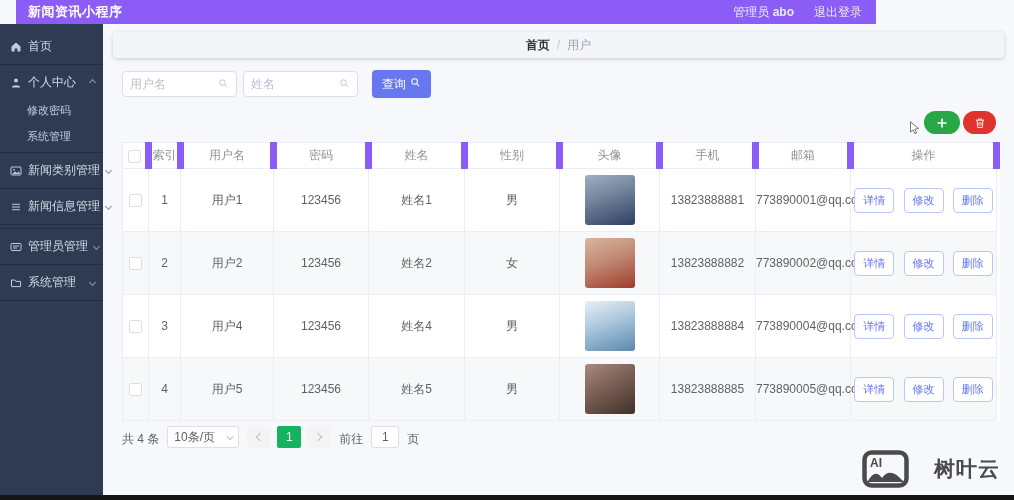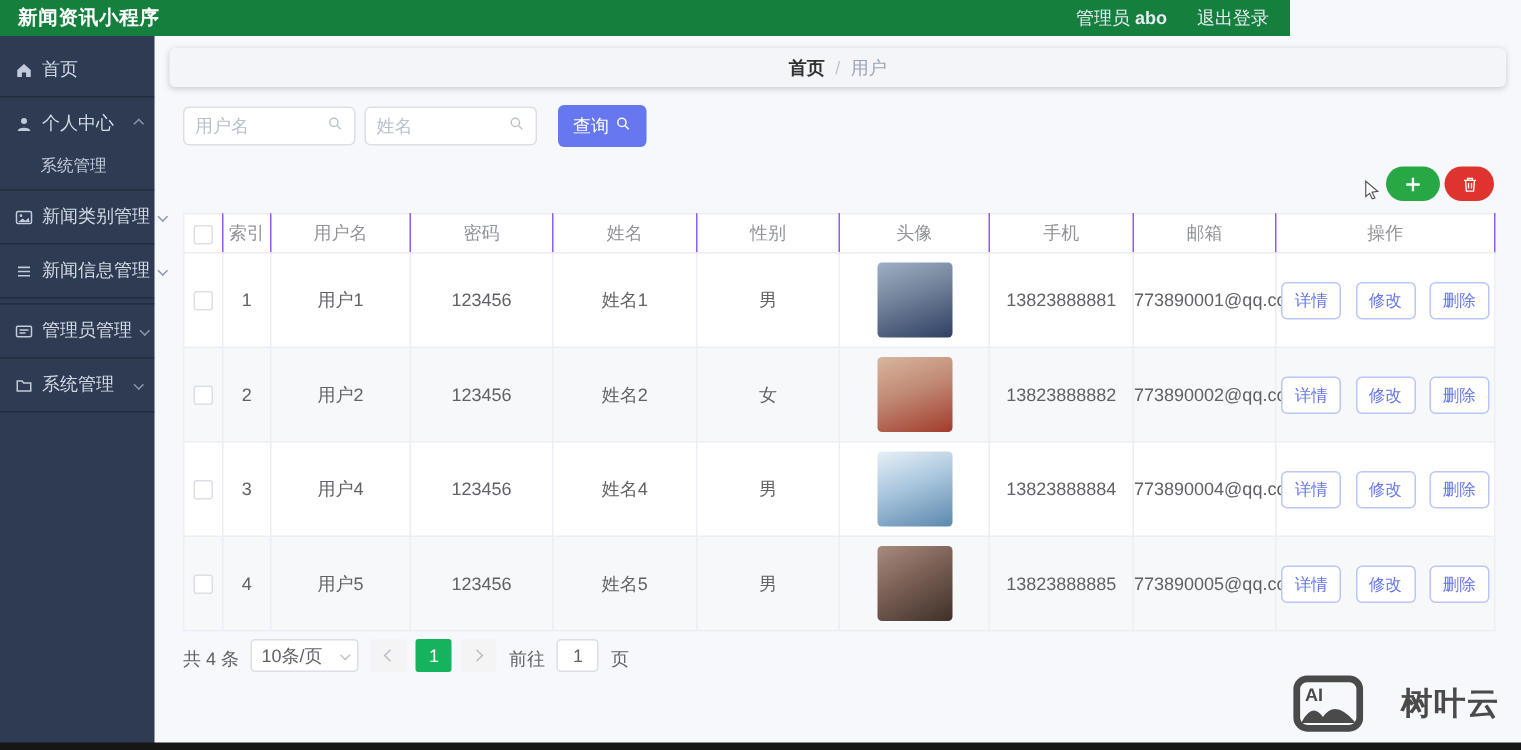--- a/index.html
+++ b/index.html
@@ -4,22 +4,22 @@
 <style>
   * { margin:0; padding:0; box-sizing:border-box; }
   html,body { width:1014px; height:500px; }
   body {
     position:relative; overflow:hidden;
     font-family:"Liberation Sans","DejaVu Sans",sans-serif;
     background:#f7f8fb;
   }
   
   .topbar {
-    position:absolute; top:0; left:0; width:860px; height:24px;
-    background:#15803d; color:#fff; display:flex; align-items:center;
+    position:absolute; top:0; left:16px; width:860px; height:24px;
+    background:#8b5cf6; color:#fff; display:flex; align-items:center;
     padding:0 14px 0 12px; z-index:6;
   }
   .topbar-title { font-size:13px; font-weight:bold; letter-spacing:.5px; }
   .topbar-right { margin-left:auto; display:flex; align-items:center; gap:20px; font-size:12px; color:#e8ecf4; }
   .topbar-user b { font-weight:bold; }
   
   .sidebar {
     position:absolute; left:0; top:24px; bottom:0; width:103px;
     background:#2f3b53; color:#d3dae6; z-index:5; padding-top:8px;
   }
@@ -61,21 +61,21 @@
   .add-btn { width:36px; background:#28a745; margin-right:3px; }
   .del-btn { width:33px; background:#df342d; }
   .cursor-art { position:absolute; right:76px; top:9px; z-index:3; }
   
   table.user-table {
     width:874px; border-collapse:collapse; background:#fff; table-layout:fixed;
     font-size:12px; color:#606266; border:1px solid #ebeef5;
   }
   .user-table th {
     height:26px; font-weight:normal; color:#909399; text-align:center;
-    border-right:1px solid #8b5cf6; border-bottom:1px solid #ebeef5; background:#fff;
+    border-right:7px solid #8b5cf6; border-bottom:1px solid #ebeef5; background:#fff;
   }
   .user-table td {
     height:63px; text-align:center; vertical-align:middle;
     border-right:1px solid #ebeef5; border-bottom:1px solid #ebeef5;
   }
   .user-table tbody tr:nth-child(even) td { background:#f7f8fa; }
   .checkbox { display:inline-block; width:13px; height:13px; border:1px solid #dcdfe6; border-radius:2px; background:#fff; cursor:pointer; vertical-align:middle; }
   .avatar { width:50px; height:50px; border-radius:3px; margin:0 auto; }
   .avatar-1 { background:linear-gradient(160deg,#9fb0c4 0%,#76869d 40%,#2e3f63 100%); }
   .avatar-2 { background:linear-gradient(160deg,#d8b6a0 0%,#c08a74 45%,#a23b2c 100%); }
@@ -133,20 +133,21 @@
   <div class="side-item">
     <span class="sicon">
       <svg viewBox="0 0 12 12" width="12" height="12">
           <circle cx="6" cy="3.6" r="2" fill="#c2cbdb"></circle>
           <path d="M1.8 10.4 C1.8 7.4 10.2 7.4 10.2 10.4 Z" fill="#c2cbdb"></path>
         </svg>
     </span>
     <span class="lbl">个人中心</span>
     <span class="chev up"></span>
   </div>
+  <div class="side-sub">修改密码</div>
   <div class="side-sub">系统管理</div>
   <div class="side-divider"></div>
 
   <div class="side-item">
     <span class="sicon">
       <svg viewBox="0 0 12 12" width="12" height="12">
           <rect x="1" y="2" width="10" height="8" rx="1" fill="none" stroke="#c2cbdb" stroke-width="1"></rect>
           <circle cx="4" cy="4.8" r="0.9" fill="#c2cbdb"></circle>
           <path d="M2.2 9 L5 6.6 L7 8.1 L9 6.2 L9.8 9 Z" fill="#c2cbdb"></path>
         </svg>

